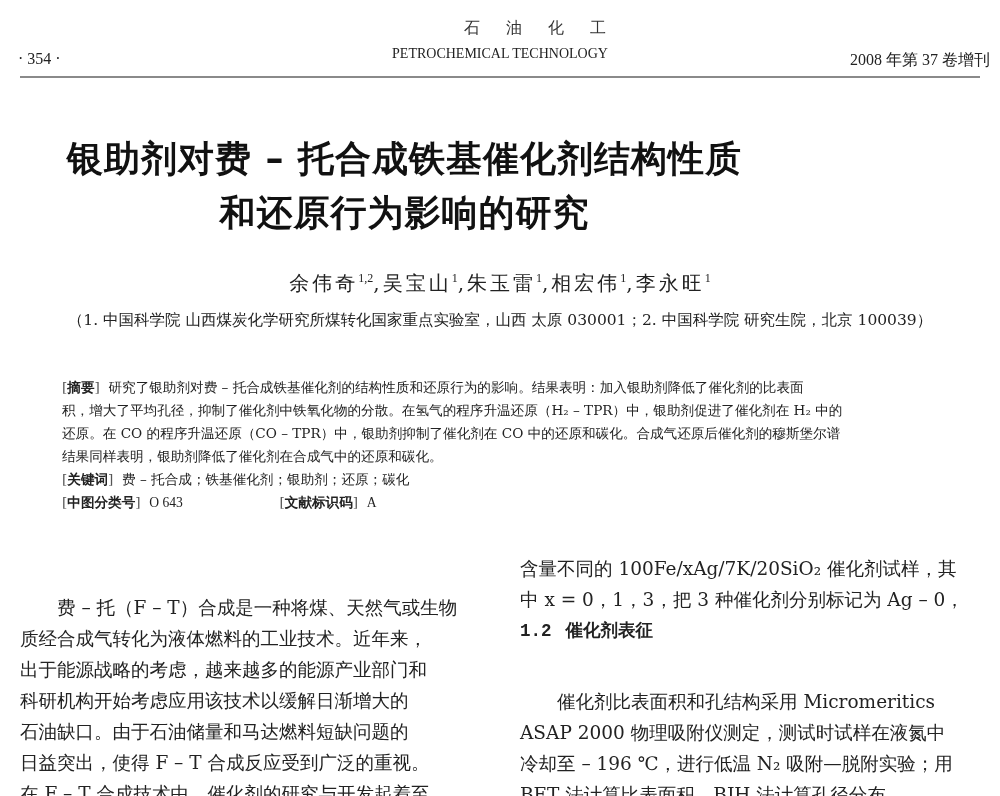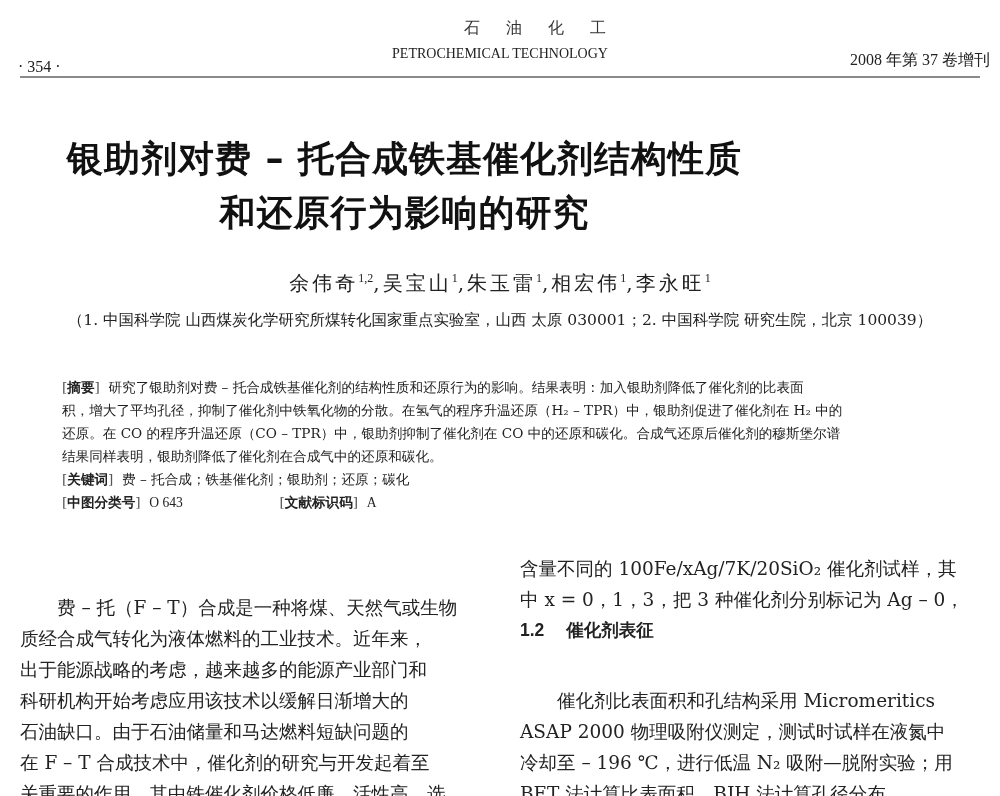--- a/index.html
+++ b/index.html
@@ -28,21 +28,21 @@
       text-align: center;
       font-size: 16px;
       letter-spacing: 26px;
       color: #333;
       padding-left: 26px;
       box-sizing: border-box;
       margin-left: 35px;
     }
     .page-no {
       position: absolute;
-      left: 18px; top: 58px;
+      left: 18px; top: 50px;
       font-family: "Liberation Serif", serif;
       font-size: 16px;
       color: #222;
     }
     .journal-en {
       position: absolute;
       left: 0; width: 1000px;
       top: 46px;
       text-align: center;
       font-family: "Liberation Serif", serif;
@@ -128,21 +128,21 @@
     }
     .col.left { left: 20px; }
     .col.right { left: 520px; }
     .col p { margin: 0; }
     .col .indent { text-indent: 2em; margin-top: 39px; }
     .section-head {
       font-family: "DejaVu Sans", sans-serif;
       font-weight: bold;
       font-size: 17.5px;
     }
-    .section-head .num { margin-right: 22px; font-family: Liberation Sans, sans-serif; }
+    .section-head .num { margin-right: 14px; font-family: Liberation Mono, monospace; }
     .latin { font-family: "Liberation Serif", serif; }
   </style>
 </head>
 <body>
 
 <div class="running-head">
   <div class="journal-cn">石油化工</div>
   <div class="page-no">· 354 ·</div>
   <div class="journal-en">PETROCHEMICAL TECHNOLOGY</div>
   <div class="issue">2008 年第 37 卷增刊</div>
@@ -180,20 +180,21 @@
     <span class="latin">A</span>
   </span>
 </div>
 
 <div class="col left">
   <p class="indent">费 – 托（F – T）合成是一种将煤、天然气或生物</p>
   <p>质经合成气转化为液体燃料的工业技术。近年来，</p>
   <p>出于能源战略的考虑，越来越多的能源产业部门和</p>
   <p>科研机构开始考虑应用该技术以缓解日渐增大的</p>
   <p>石油缺口。由于石油储量和马达燃料短缺问题的</p>
+  <p>日益突出，使得 F – T 合成反应受到广泛的重视。</p>
   <p>在 F – T 合成技术中，催化剂的研究与开发起着至</p>
   <p>关重要的作用。其中铁催化剂价格低廉、活性高、选</p>
 </div>
 
 <div class="col right">
   <p>含量不同的 100Fe/xAg/7K/20SiO₂ 催化剂试样，其</p>
   <p>中 x = 0，1，3，把 3 种催化剂分别标记为 Ag – 0，</p>
   <p class="section-head">
     <span class="num">1.2</span><span>催化剂表征</span>
   </p>

